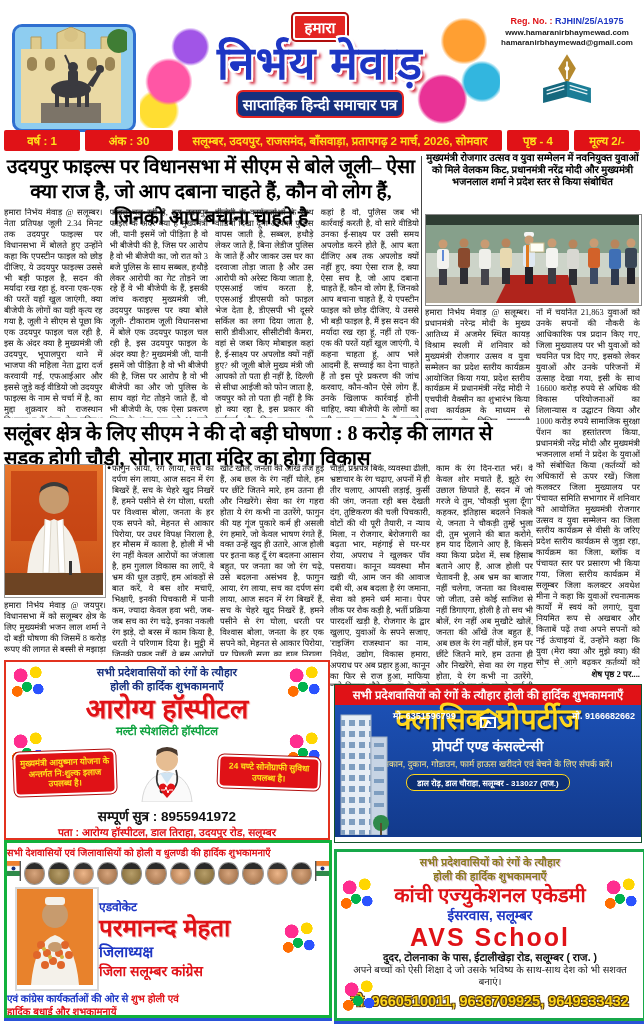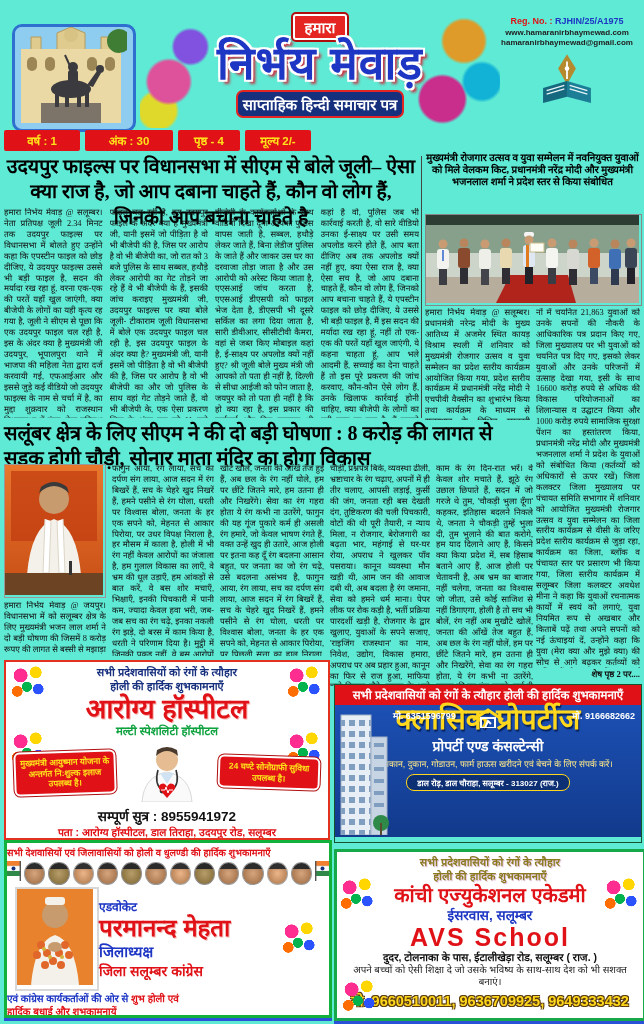--- a/index.html
+++ b/index.html
@@ -1,16 +1,16 @@
 <!DOCTYPE html>
 <html><head>
 <meta charset="utf-8">
 <style>
   html,body{margin:0;padding:0;background:#777;}
-  .page{position:relative;width:644px;height:1024px;margin:0 auto;background:#5eead4;overflow:hidden;
+  .page{position:relative;width:644px;height:1024px;margin:0 auto;background:#ffffff;overflow:hidden;
         font-family:"Liberation Serif",serif;color:#111;}
   
   .masthead{position:absolute;left:0;top:12px;width:644px;height:116px;}
   .mast-photo{position:absolute;left:12px;top:12px;width:118px;height:102px;border:3px solid #2f6fd0;
               border-radius:10px;overflow:hidden;background:#8ecdf0;}
   .mast-center{position:absolute;left:140px;top:0;width:360px;height:116px;text-align:center;}
   .mast-splash{position:absolute;inset:0;opacity:.8;
      background:
       radial-gradient(circle at 8% 60%, #ff2d8f 0 6%, transparent 7%),
       radial-gradient(circle at 14% 30%, #8a2be2 0 5%, transparent 6%),
@@ -184,20 +184,21 @@
           <path d="M62 40 L35 32 L35 50 L62 57 Z" fill="#1b7d96"></path>
           <path d="M12 43 L32 37 M12 47 L32 41 M58 43 L38 37 M58 47 L38 41" stroke="#e8f4f8" stroke-width="1.6" fill="none"></path>
         </svg>
       </div>
     </div>
   </header>
 
   <div class="datebar">
     <div class="seg seg-year">वर्ष : 1</div>
     <div class="seg seg-issue">अंक : 30</div>
+    <div class="seg seg-edition">सलूम्बर, उदयपुर, राजसमंद, बाँसवाड़ा, प्रतापगढ़ 2 मार्च, 2026, सोमवार</div>
     <div class="seg seg-page">पृष्ठ - 4</div>
     <div class="seg seg-price">मूल्य 2/-</div>
   </div>
 
   <div class="vrule"></div>
 
   <section class="lead">
     <h1>उदयपुर फाइल्स पर विधानसभा में सीएम से बोले जूली– ऐसा क्या राज है, जो आप दबाना चाहते हैं, कौन वो लोग हैं, जिनको आप बचाना चाहते है</h1>
   </section>
   <div class="lead-cols">

